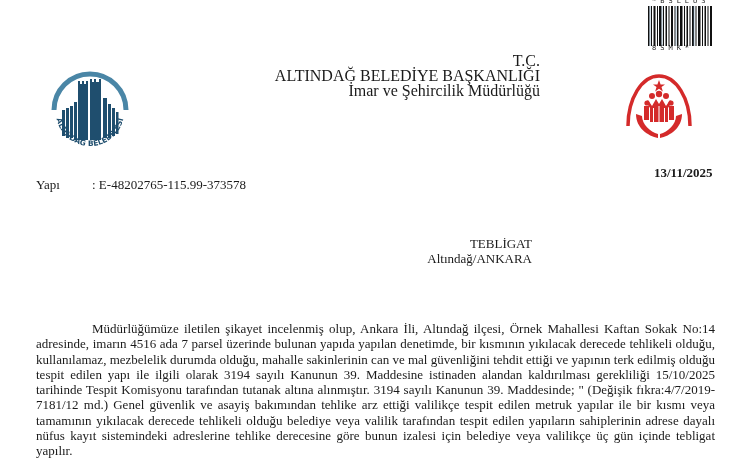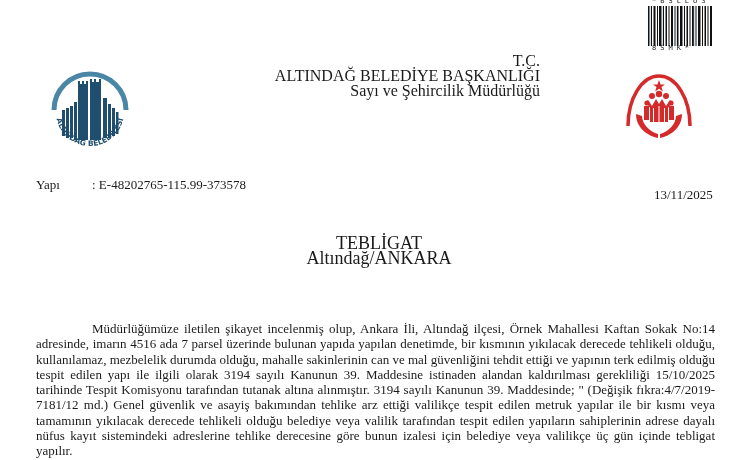--- a/index.html
+++ b/index.html
@@ -23,23 +23,23 @@
     
     .logo-left { left: 48px; top: 68px; width: 84px; height: 84px; }
     .logo-right { left: 622px; top: 66px; width: 74px; height: 80px; }
 
     
     .header { left: 200px; top: 53px; width: 340px; text-align: right; font-size: 16px; line-height: 15px; }
 
     .meta { left: 36px; top: 178px; font-size: 13px; line-height: 14px; }
     .meta-row { display: flex; }
     .meta-label { width: 56px; }
-    .date { left: 654px; top: 188px; font-size: 13px; line-height: 14px; }
+    .date { left: 654px; top: 166px; font-size: 13px; line-height: 14px; font-weight: bold; }
 
-    .notice { left: 209px; top: 236px; width: 340px; text-align: center; font-size: 18px; line-height: 15px; }
+    .notice { left: 192px; top: 236px; width: 340px; text-align: right; font-size: 13px; line-height: 15px; }
 
     .body-text {
       left: 36px; top: 321px; width: 679px; font-size: 13px; line-height: 15.3px;
       text-align: justify; text-indent: 56px;
     }
   </style>
 </head>
 <body>
 
 <div class="abs barcode">
@@ -134,21 +134,21 @@
       <rect x="31" y="42" width="1" height="14"></rect>
         <rect x="36.5" y="40" width="1" height="16"></rect>
         <rect x="42" y="42" width="1" height="14"></rect>
     </g>
   </svg>
 </div>
 
 <div class="abs header">
   <div>T.C.</div>
   <div>ALTINDAĞ BELEDİYE BAŞKANLIĞI</div>
-  <div>Sayı ve Şehircilik Müdürlüğü</div>
+  <div>İmar ve Şehircilik Müdürlüğü</div>
 </div>
 
 <div class="abs meta">
   <div class="meta-row">
     <span class="meta-label">Yapı</span>
     <span>: E-48202765-115.99-373578</span>
   </div>
 </div>
 <div class="abs date">13/11/2025</div>
 

